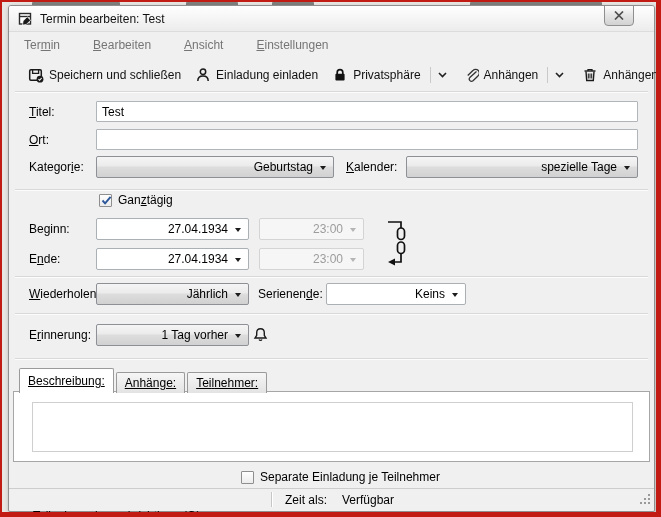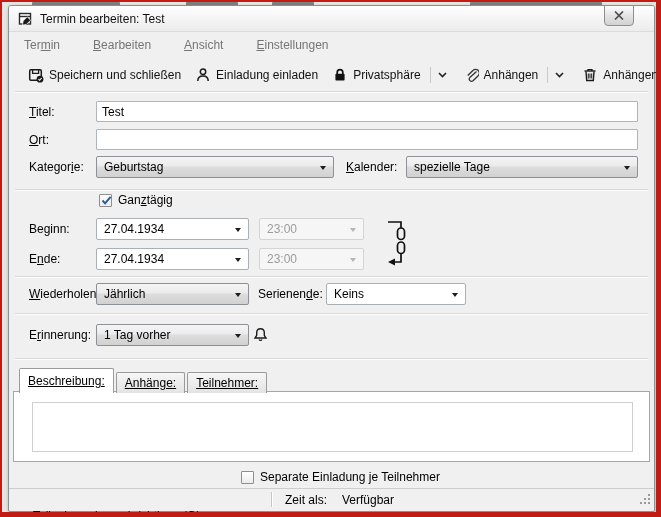--- a/index.html
+++ b/index.html
@@ -26,21 +26,21 @@
   .tgroup{display:flex;align-items:center;margin-right:6px;}
   .tsep{width:1px;height:16px;background:#c9c9c9;margin:0 2px;}
   .tchev{padding:5px 5px;display:flex;align-items:center;}
   .hsep{position:absolute;left:6px;right:6px;height:1px;background:#d9d9d9;box-shadow:0 1px 0 #fcfcfc;}
 
   .flabel{position:absolute;white-space:nowrap;color:#000;}
   .text-input{position:absolute;height:21px;box-sizing:border-box;border:1px solid #b0b5ba;background:#fff;
               font:12px "Liberation Sans",sans-serif;padding:0 5px;outline:none;border-radius:1px;}
 
   .combo{position:absolute;height:22px;box-sizing:border-box;border:1px solid #8d9196;border-radius:2px;
-         display:flex;align-items:center;padding:0 20px 0 7px;white-space:nowrap;overflow:hidden;}
+         display:flex;align-items:center;padding:0 20px 0 7px;white-space:nowrap;overflow:hidden;justify-content:flex-end;}
   .combo .arrow{position:absolute;right:7px;top:9px;width:0;height:0;border-left:3.5px solid transparent;
                 border-right:3.5px solid transparent;border-top:4.5px solid #1c1c1c;}
   .combo.gray{background:linear-gradient(#f5f5f5,#ebebeb 45%,#dddddd 50%,#d1d1d1);}
   .combo.white{background:#fff;border-color:#abb0b5;}
   .combo.disabled{background:#f6f6f6;border-color:#d4d4d4;color:#9c9c9c;}
   .combo.disabled .arrow{border-top-color:#b5b5b5;}
 
   .option{position:absolute;display:flex;align-items:center;gap:6px;white-space:nowrap;}
   .checkbox{width:13px;height:13px;box-sizing:border-box;border:1px solid #8e8e8e;border-radius:1px;
             background:linear-gradient(#fefefe,#ececec);position:relative;flex:none;}

